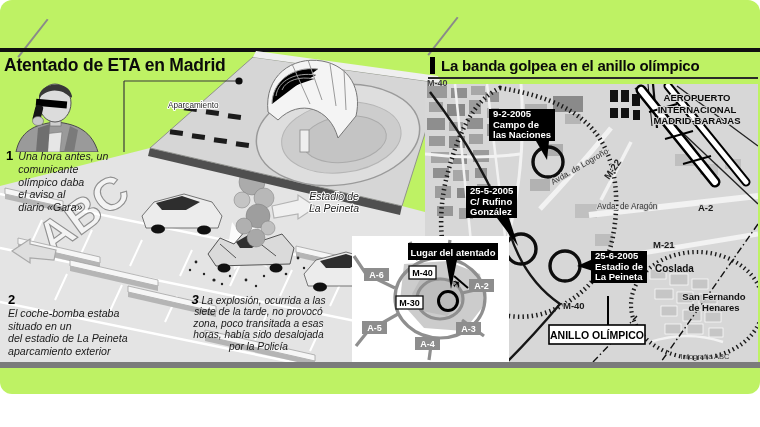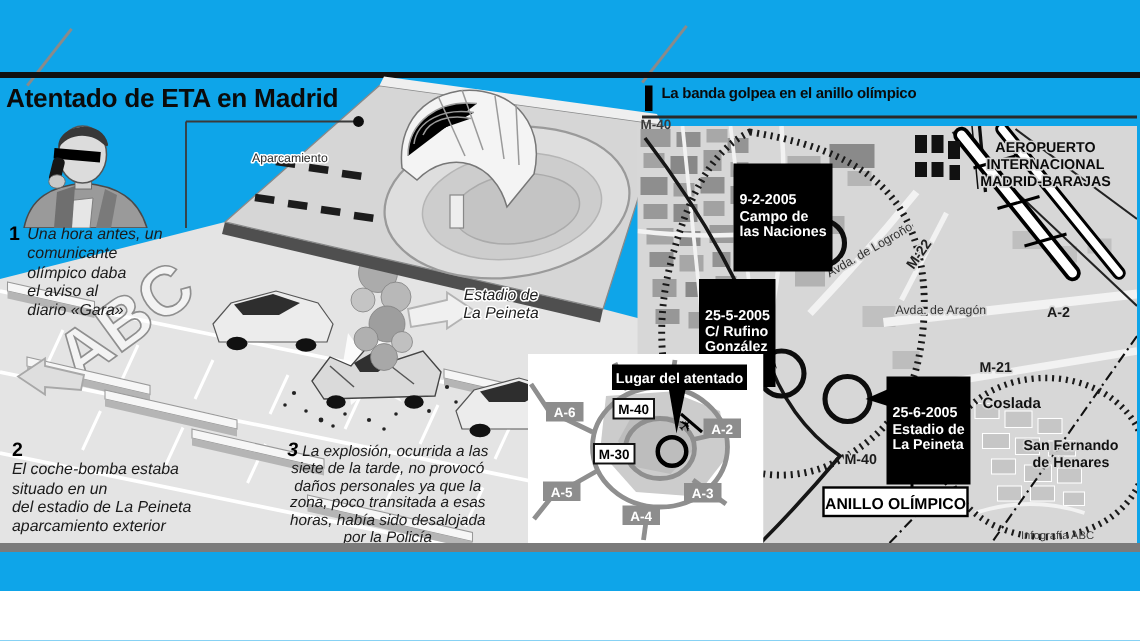--- a/index.html
+++ b/index.html
@@ -1,35 +1,35 @@
 <!DOCTYPE html>
 <html><head>
 <meta charset="utf-8">
 <style>
   html,body{margin:0;padding:0;background:#fff;}
-  .canvas{position:relative;width:760px;height:394px;background:#0ea5e9;overflow:hidden;
-          font-family:"Liberation Sans",sans-serif;color:#111;}
+  .canvas{position:relative;width:760px;height:394px;background:#bef264;overflow:hidden;
+          font-family:"Liberation Sans",sans-serif;color:#111;border-radius:12px;}
   .abs{position:absolute;}
   .artifact{position:absolute;width:1.5px;height:48px;background:#8a8a8a;transform:rotate(38deg);}
   .top-rule{position:absolute;left:0;top:48px;width:760px;height:4px;background:#101010;}
   .bottom-bar{position:absolute;left:0;top:362px;width:760px;height:6px;background:#7b7b7b;z-index:40;}
   .title{position:absolute;left:4px;top:55px;font-size:17.5px;font-weight:bold;letter-spacing:-.2px;color:#0b0b0b;}
   .step{position:absolute;font-size:10.6px;line-height:12.8px;color:#1a1a1a;}
   .step .ln{white-space:nowrap;font-style:italic;}
   .num{font-weight:bold;font-size:13px;color:#000;}
   .step1{left:6px;top:150px;display:flex;gap:5px;}
   .step2{left:8px;top:294px;}
   .step3{left:176px;top:294px;width:165px;text-align:center;font-size:10.2px;line-height:11.4px;}
   .map-wrap{position:absolute;left:425px;top:84px;width:333px;height:278px;background:#d7d7d7;overflow:hidden;}
   .map-hdr-bar{position:absolute;left:430px;top:57px;width:4.5px;height:17px;background:#000;}
-  .map-hdr{position:absolute;left:441px;top:57px;font-size:10px;font-weight:bold;color:#0a0a0a;letter-spacing:-.2px;}
+  .map-hdr{position:absolute;left:441px;top:57px;font-size:15px;font-weight:bold;color:#0a0a0a;letter-spacing:-.2px;}
   .map-hdr-rule{position:absolute;left:428px;top:77px;width:330px;height:1.5px;background:#2a2a2a;}
   .m40top{position:absolute;left:427px;top:78px;font-size:9px;font-weight:bold;color:#3c3c3c;z-index:6;}
   .callout{position:absolute;background:#000;color:#fff;font-weight:bold;font-size:9.5px;line-height:10.6px;
-           padding:20px 4px;white-space:nowrap;z-index:8;}
+           padding:0 4px;white-space:nowrap;z-index:8;}
   .credit{position:absolute;left:655px;top:352px;width:100px;text-align:center;font-size:7.5px;color:#3d3d3d;z-index:41;}
   svg text{font-family:"Liberation Sans",sans-serif;}
   .hl{paint-order:stroke;stroke:#d7d7d7;stroke-width:2.2px;stroke-linejoin:round;}
   .hw{paint-order:stroke;stroke:#ffffff;stroke-width:2px;stroke-linejoin:round;}
 </style>
 </head>
 <body>
 
 <div class="canvas">
 
@@ -223,21 +223,20 @@
     <div class="ln">El coche-bomba estaba</div>
     <div class="ln">situado en un</div>
     <div class="ln">del estadio de La Peineta</div>
     <div class="ln">aparcamiento exterior</div>
   </div>
 
   <div class="step step3">
     <div class="ln"><span class="num">3</span>
       <span>La explosión, ocurrida a las</span></div>
     <div class="ln">siete de la tarde, no provocó</div>
-    <div class="ln">daños personales ya que la</div>
     <div class="ln">zona, poco transitada a esas</div>
     <div class="ln">horas, había sido desalojada</div>
     <div class="ln">por la Policía</div>
   </div>
 
   <div class="map-hdr-bar"></div>
   <div class="map-hdr">La banda golpea en el anillo olímpico</div>
   <div class="map-hdr-rule"></div>
   <div class="m40top">M-40</div>
 

